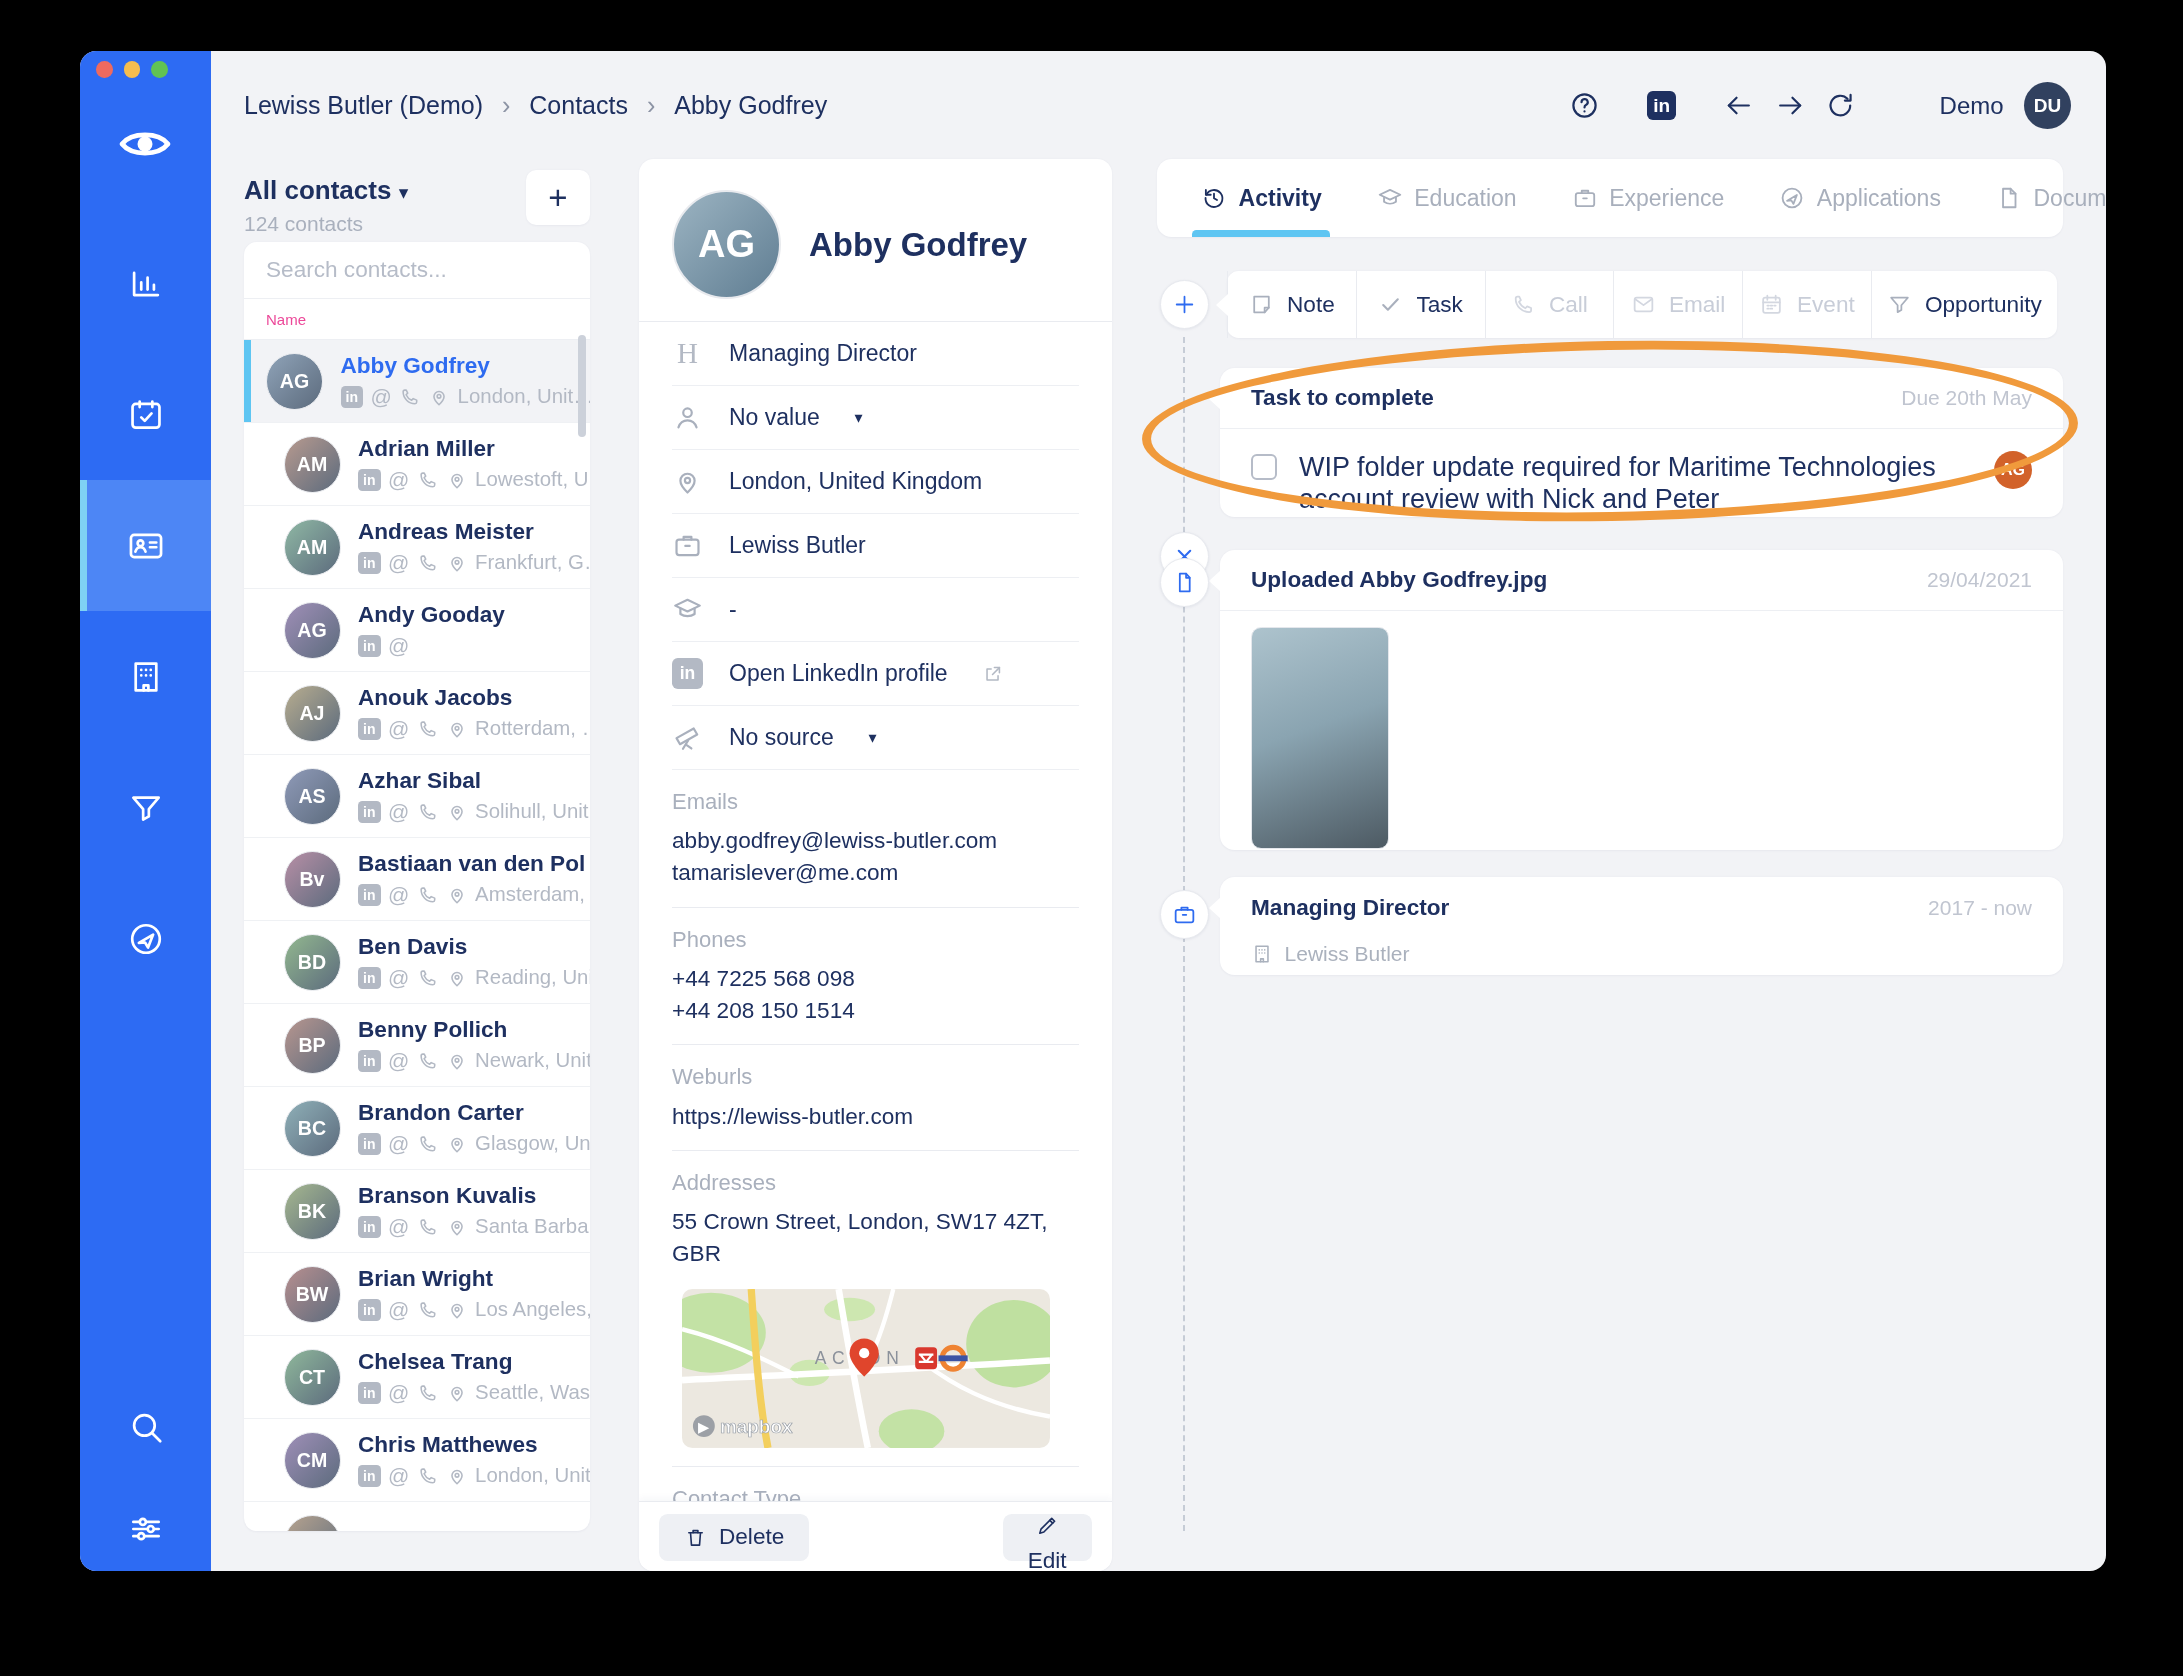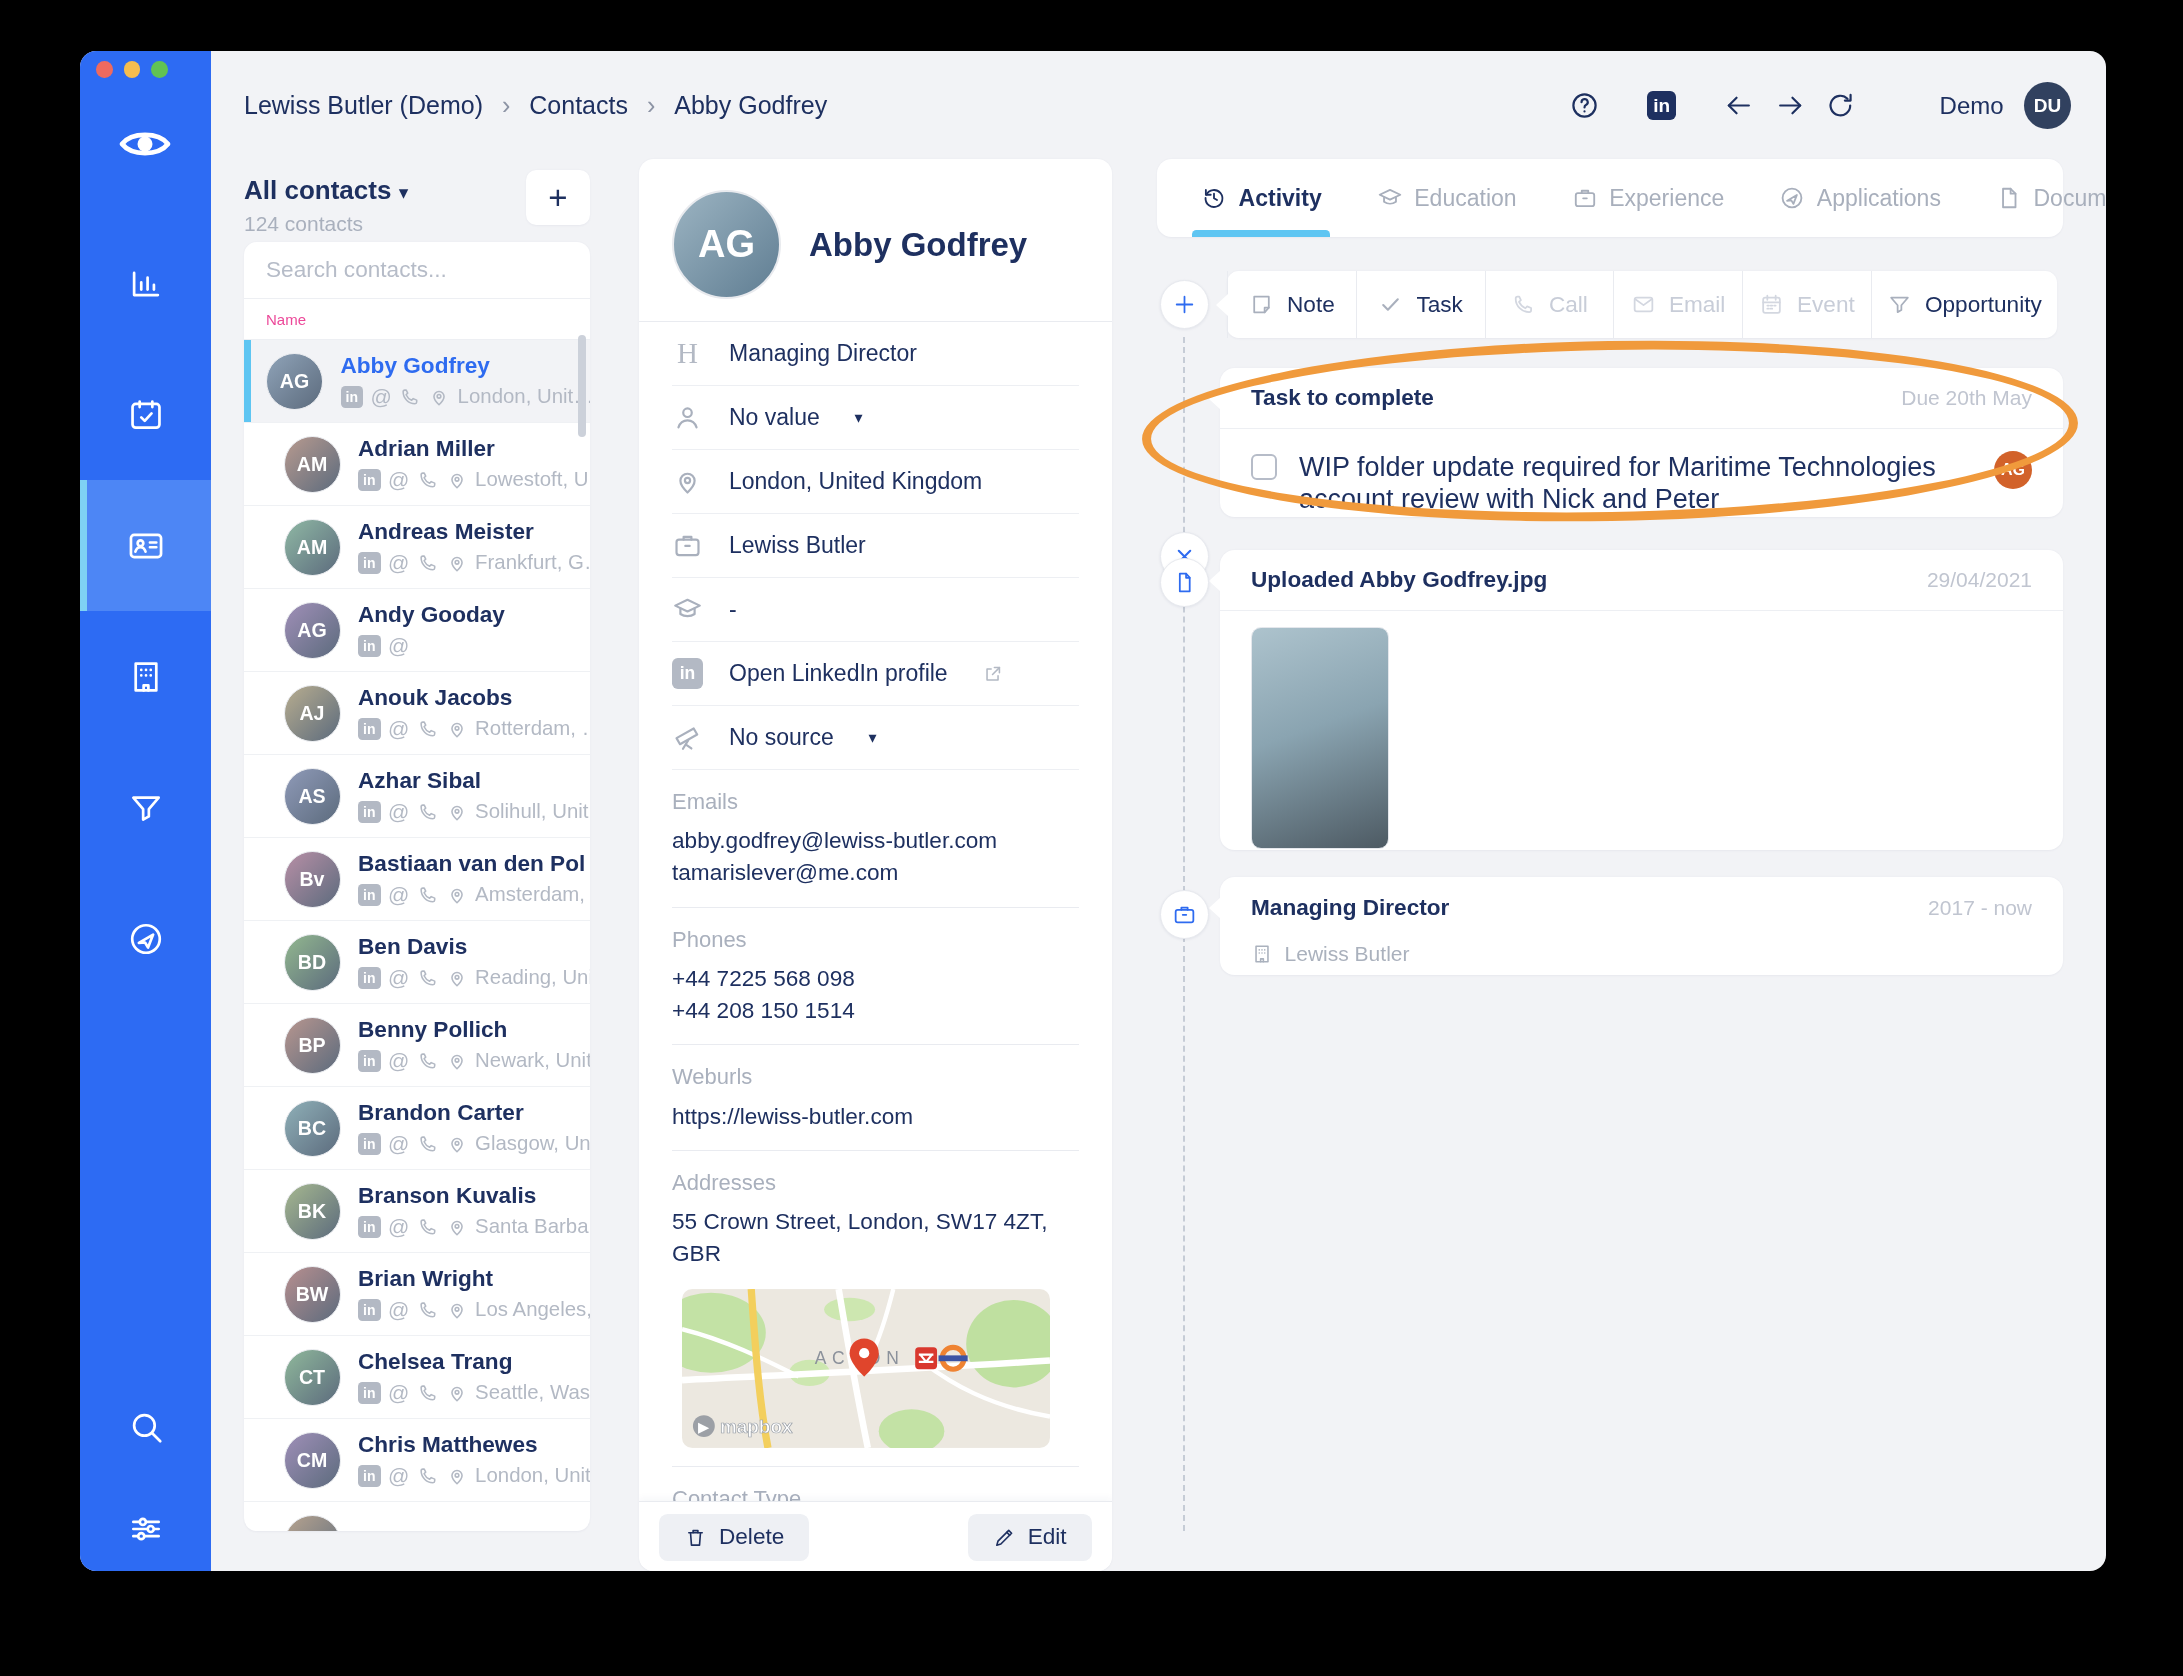--- a/index.html
+++ b/index.html
@@ -89,21 +89,21 @@
   .sec-label { font-size:22px; color:#a9b0bd; margin-top:19px; }
   .sec-val { font-size:22.6px; color:#1e3060; font-weight:500; line-height:32px; margin-top:10.2px; }
   .sec-div { border-top:1.5px solid #e9ebf0; margin-top:17.5px; }
   .map-box { width:368px; height:159px; margin:19px 0 0 10.2px; border-radius:10.2px; overflow:hidden; }
   .d-footer { position:absolute; left:0; right:0; bottom:0; height:70px; background:#fff;
               border-top:1.5px solid #e9ebf0; box-shadow:0 -2.9px 7.3px rgba(30,40,90,.04); }
   .foot-btn { position:absolute; top:11.6px; height:47px; border:none; border-radius:8.7px; background:#eef0f4;
               color:#1e3060; font-size:22.6px; font-weight:500; font-family:inherit; display:flex; align-items:center;
               gap:11.6px; padding:0 25px; }
   .foot-btn .ic { width:23px; height:23px; }
-  .btn-delete { left:20.4px; } .btn-edit { right:20.4px; }
+  .btn-delete { left:20.4px; } .btn-edit { right:20.4px;flex-direction:column; }
 
   
   .activity-col { position:absolute; left:946px; top:108px; width:906px; bottom:0; }
   .rail { position:absolute; left:26px; top:178px; height:1194px; border-left:2.2px dashed #c6ccd6; }
   .tabs-card { position:absolute; left:0; top:0; width:906px; height:78px; background:#fff; border-radius:14.6px;
                display:flex; align-items:center; padding:0 44px; gap:55px; box-shadow:0 0.7px 2.2px rgba(30,40,90,.05); }
   .tab { position:relative; height:78px; display:flex; align-items:center; gap:11.6px; background:none; border:none;
          font-size:23px; color:#a8afbc; font-family:inherit; }
   .tab .ic { width:26px; height:26px; }
   .tab.active { color:#1e3060; font-weight:bold; }

